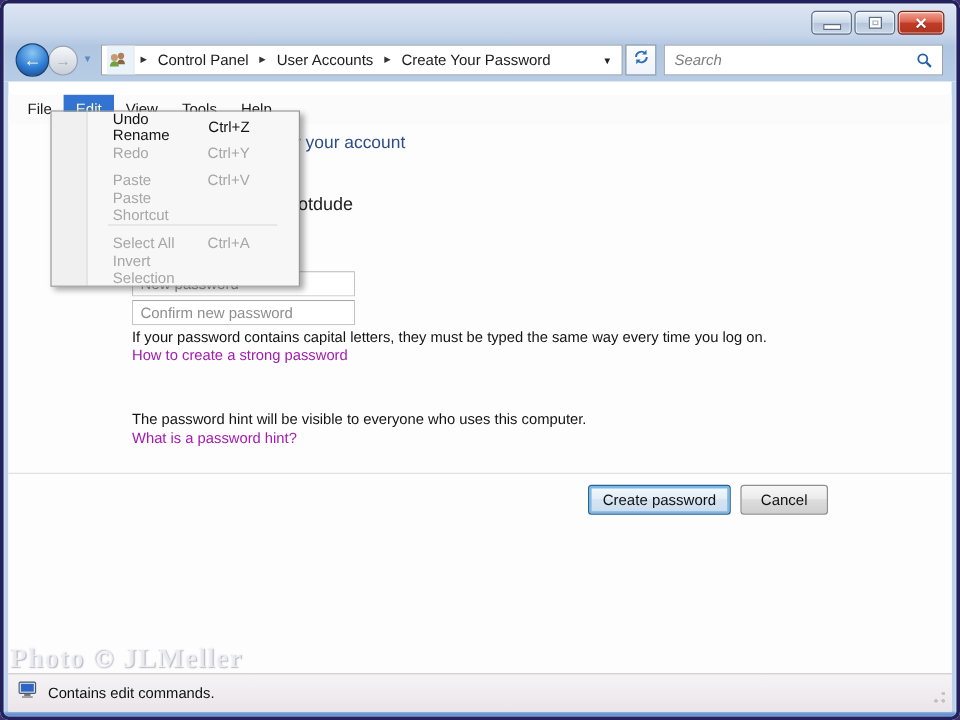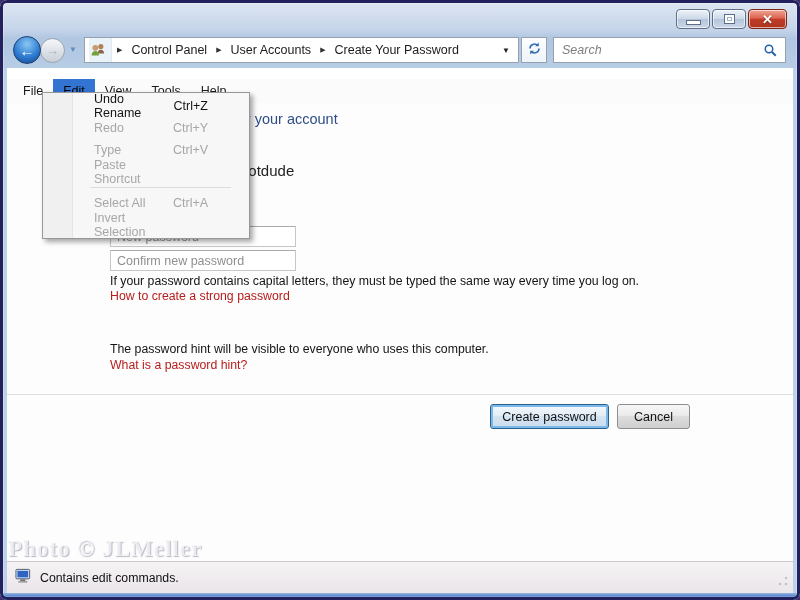--- a/index.html
+++ b/index.html
@@ -85,39 +85,39 @@
   #search-input::placeholder{color:#7d7d7d;font-style:italic;}
   #search-icon{padding:0 7px;display:flex;align-items:center;}
   
   #menubar{
     position:absolute;left:7px;top:68px;right:7px;height:24px;background:#fbfbfb;
     display:flex;align-items:stretch;padding-left:6px;z-index:5;margin-top:11px;
   }
   .menu-item{
     display:flex;align-items:center;padding:0 10px;font-size:12.5px;color:#1a1a1a;cursor:default;
   }
-  .menu-item.active{background:#3374d3;color:#000000;}
+  .menu-item.active{background:#3374d3;color:#fef9c3;}
   
   #page{position:absolute;left:7px;top:92px;right:7px;height:469px;background:#fdfdfd;}
   #page-heading{position:absolute;left:101px;top:19px;font-size:14.5px;color:#2e4d87;}
   #user-name{position:absolute;left:233px;top:70px;font-size:15px;color:#232323;}
   #user-role{position:absolute;left:175px;top:92px;font-size:11px;color:#2a2a2a;}
   .txt-input{
     position:absolute;left:103px;width:186px;height:21px;box-sizing:border-box;
     border:1px solid #c6c6c6;border-top-color:#a9a9a9;background:#fff;border-radius:1px;
     font-family:"Liberation Sans",sans-serif;font-size:12.5px;color:#222;padding:0 6px;outline:none;
   }
   .txt-input::placeholder{color:#8f8f8f;}
   #input-new{top:134px;}
   #input-confirm{top:158px;}
   #input-hint{top:226px;}
   .caption{position:absolute;left:103px;font-size:12.3px;color:#141414;white-space:nowrap;}
   #caption-capital{top:182px;}
   #caption-hint{top:250px;}
-  .page-link{position:absolute;left:103px;font-size:12.3px;color:#b91c1c;cursor:pointer;white-space:nowrap;}
+  .page-link{position:absolute;left:103px;font-size:12.3px;color:#a21caf;cursor:pointer;white-space:nowrap;}
   #link-strong{top:197px;}
   #link-whatis{top:266px;}
   #footer-sep{position:absolute;left:0;right:0;top:302px;height:1px;background:#dfdfdf;}
   .btn{
     position:absolute;top:312px;height:25px;box-sizing:border-box;border-radius:3px;
     border:1px solid #8e8e8e;
     background:linear-gradient(#f7f7f7,#ebebeb 45%,#dddddd 50%,#cfcfcf);
     display:flex;align-items:center;justify-content:center;
     font-size:12.5px;color:#111;cursor:pointer;
   }
@@ -265,21 +265,21 @@
   <div id="edit-menu">
     <div class="menu-row">
       <span>Undo Rename</span>
       <span class="shortcut">Ctrl+Z</span>
     </div>
     <div class="menu-row disabled">
       <span>Redo</span>
       <span class="shortcut">Ctrl+Y</span>
     </div>
     <div class="menu-row disabled">
-      <span>Type</span>
+      <span>Paste</span>
       <span class="shortcut">Ctrl+V</span>
     </div>
     <div class="menu-row disabled">
       <span>Paste Shortcut</span>
       <span class="shortcut"></span>
     </div>
     <div class="menu-sep"></div>
     <div class="menu-row disabled">
       <span>Select All</span>
       <span class="shortcut">Ctrl+A</span>

